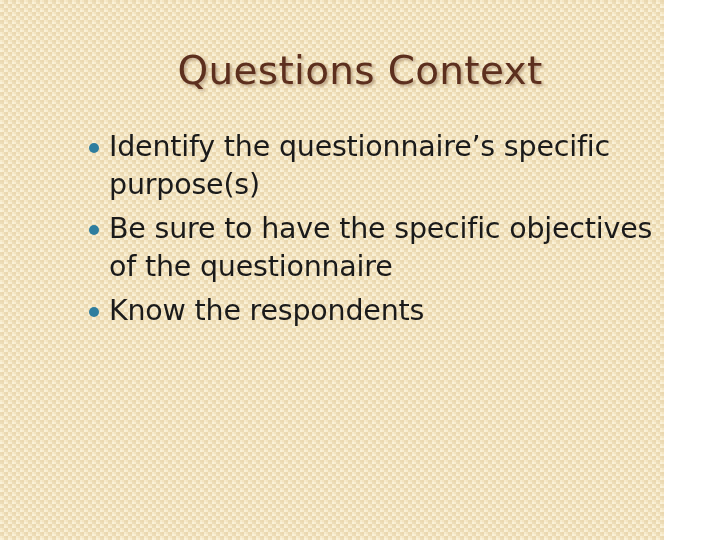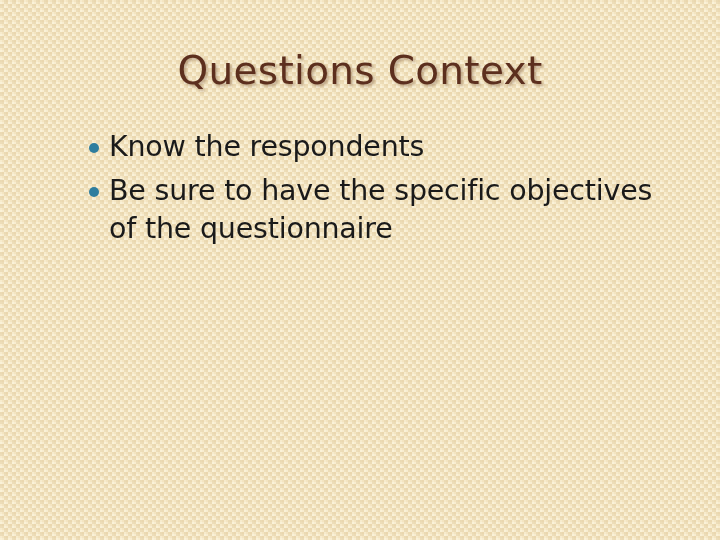--- a/index.html
+++ b/index.html
@@ -8,21 +8,21 @@
   }
   body {
     width: 720px;
     height: 540px;
     overflow: hidden;
     font-family: "Liberation Sans", sans-serif;
   }
 
   #slide {
     position: relative;
-    width: 720px;
+    width: 664px;
     height: 540px;
     background-color: #f4e5c2;
     background-image:
       linear-gradient(45deg, rgba(226,204,159,0.55) 25%, transparent 25%, transparent 75%, rgba(226,204,159,0.55) 75%),
       linear-gradient(45deg, rgba(226,204,159,0.55) 25%, transparent 25%, transparent 75%, rgba(226,204,159,0.55) 75%),
       linear-gradient(0deg, rgba(255,250,232,0.40) 50%, transparent 50%),
       linear-gradient(90deg, rgba(255,250,232,0.30) 50%, transparent 50%);
     background-size: 8px 8px, 8px 8px, 4px 4px, 4px 4px;
     background-position: 0 0, 4px 4px, 0 0, 0 0;
     box-sizing: border-box;
@@ -87,27 +87,31 @@
 <body>
 
 <div id="slide">
 
   <div id="title-area">
     <h1 id="slide-title">Questions Context</h1>
   </div>
 
   <ul id="bullet-list">
 
+    <li class="bullet-item">
+      <span class="bullet-dot"></span>
+      <span class="bullet-text">Identify the questionnaire’s specific purpose(s)</span>
+    </li>
 
 
     <li class="bullet-item">
       <span class="bullet-dot"></span>
-      <span class="bullet-text">Know the respondents</span>
+      <span class="bullet-text">Be sure to have the specific objectives of the questionnaire</span>
     </li>
 
     <li class="bullet-item">
       <span class="bullet-dot"></span>
-      <span class="bullet-text">Be sure to have the specific objectives of the questionnaire</span>
+      <span class="bullet-text">Know the respondents</span>
     </li>
 
   </ul>
 
 </div>
 
 </body></html>

